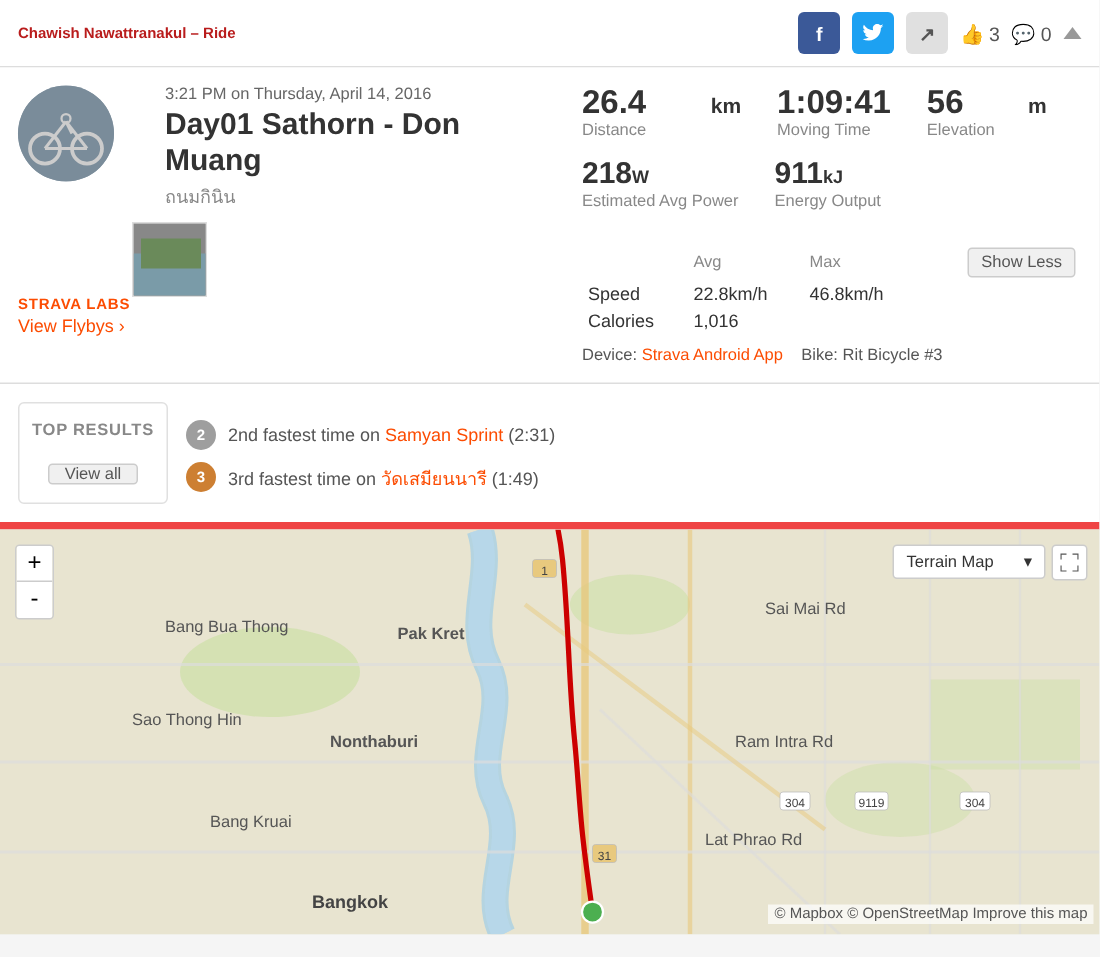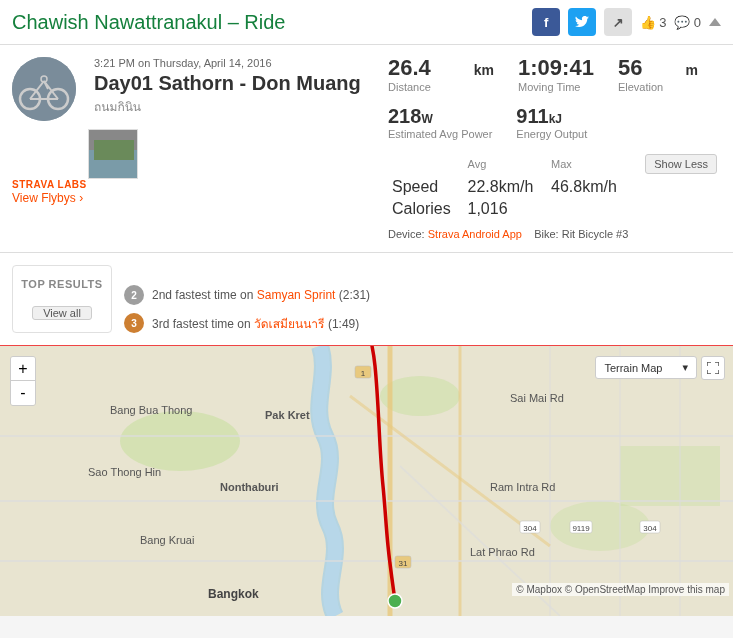--- a/index.html
+++ b/index.html
@@ -7,21 +7,21 @@
 
     
     .header {
       background: white;
       border-bottom: 1px solid #ddd;
       padding: 8px 12px;
       display: flex;
       align-items: center;
       justify-content: space-between;
     }
-    .header-title { font-size: 20px; font-weight: normal; color: #15803d; }
+    .header-title { font-size: 10px; font-weight: bold; color: #b91c1c; }
     .header-actions { display: flex; align-items: center; gap: 8px; }
     .social-btn {
       display: inline-flex; align-items: center; justify-content: center;
       width: 28px; height: 28px; border-radius: 4px; cursor: pointer;
       font-size: 13px; font-weight: bold; color: white;
     }
     .fb-btn { background: #3b5998; }
     .tw-btn { background: #1da1f2; }
     .share-btn { background: #e0e0e0; color: #555; }
     .like-count, .comment-count {
@@ -40,21 +40,21 @@
     .main-content {
       background: white;
       border-bottom: 1px solid #ddd;
       display: flex;
       padding: 12px;
       gap: 16px;
     }
 
     
     .left-panel { flex: 0 0 360px; }
-    .activity-header { display: flex; align-items: flex-start; gap: 12px; margin-bottom: 8px; justify-content: space-between; }
+    .activity-header { display: flex; align-items: flex-start; gap: 28px; margin-bottom: 8px; justify-content: space-between; }
     .avatar-wrap { flex: 0 0 70px; }
     .avatar-circle {
       width: 64px; height: 64px; border-radius: 50%;
       background: #8a9ba8;
       overflow: hidden;
       display: flex; align-items: center; justify-content: center;
     }
     .bike-svg { width: 100%; height: 100%; }
     .activity-info { flex: 1; }
     .activity-date { font-size: 11px; color: #666; margin-bottom: 2px; }
@@ -72,45 +72,45 @@
     .flyby-link { font-size: 12px; color: #fc4c02; text-decoration: none; cursor: pointer; }
 
     
     .right-panel { flex: 1; }
     .stats-row { display: flex; gap: 24px; margin-bottom: 12px; }
     .stat-item { display: flex; flex-direction: column; }
     .stat-value { font-size: 22px; font-weight: bold; color: #333; line-height: 1; }
     .stat-value span.unit { font-size: 14px; padding-left: 43px; }
     .stat-label { font-size: 11px; color: #888; margin-top: 2px; }
 
-    .stats-row2 { display: flex; gap: 24px; margin-bottom: 12px; }
+    .stats-row2 { display: flex; gap: 24px; margin-bottom: 23px; }
     .stat2-value { font-size: 20px; font-weight: bold; color: #333; }
     .stat2-unit { font-size: 12px; color: #333; }
     .stat2-label { font-size: 11px; color: #888; }
 
     .detail-table { width: 100%; border-collapse: collapse; margin-bottom: 8px; }
     .detail-table th { font-size: 11px; color: #888; text-align: left; padding: 2px 4px; font-weight: normal; }
-    .detail-table td { font-size: 16px; color: #333; padding: 2px 4px; }
+    .detail-table td { font-size: 12px; color: #333; padding: 2px 4px; }
     .show-less-btn {
       background: #f0f0f0; border: 1px solid #ccc; border-radius: 3px;
       padding: 3px 8px; font-size: 11px; cursor: pointer; color: #555;
       float: right;
     }
 
     .device-info { font-size: 11px; color: #555; margin-top: 4px; }
     .device-link { color: #fc4c02; text-decoration: none; cursor: pointer; }
 
     
     .bottom-area {
       background: white;
-      border-bottom: 1px solid #ef4444;
+      border-bottom: 5px solid #ef4444;
       display: flex;
       padding: 12px;
       gap: 12px;
-      align-items: flex-end;
+      align-items: center;
     }
 
     .top-results-box {
       flex: 0 0 100px;
       display: flex; flex-direction: column; align-items: center;
       border: 1px solid #e0e0e0; border-radius: 4px;
       padding: 12px 8px;
     }
     .top-results-label { font-size: 11px; font-weight: bold; color: #888; text-align: center; letter-spacing: 0.5px; margin-bottom: 8px; }
     .view-all-btn {
@@ -161,21 +161,21 @@
       padding: 4px 8px; font-size: 11px; cursor: pointer;
       display: flex; align-items: center; gap: 20px; z-index: 10;
     }
     .fullscreen-btn {
       position: absolute; top: 10px; right: 8px;
       background: white; border: 1px solid #ccc; border-radius: 3px;
       width: 24px; height: 24px; cursor: pointer;
       display: flex; align-items: center; justify-content: center; z-index: 10;
     }
     .map-attribution {
-      position: absolute; bottom: 20px; right: 4px;
+      position: absolute; bottom: 7px; right: 4px;
       font-size: 10px; color: #555; background: rgba(255,255,255,0.7);
       padding: 1px 4px; z-index: 10;
     }
 
     
     .map-svg { position: absolute; top: 0; left: 0; width: 100%; height: 100%; }
 
     
     .map-label { font-size: 11px; fill: #555; font-family: Arial, sans-serif; }
     .map-label-bold { font-size: 12px; fill: #444; font-weight: bold; font-family: Arial, sans-serif; }

